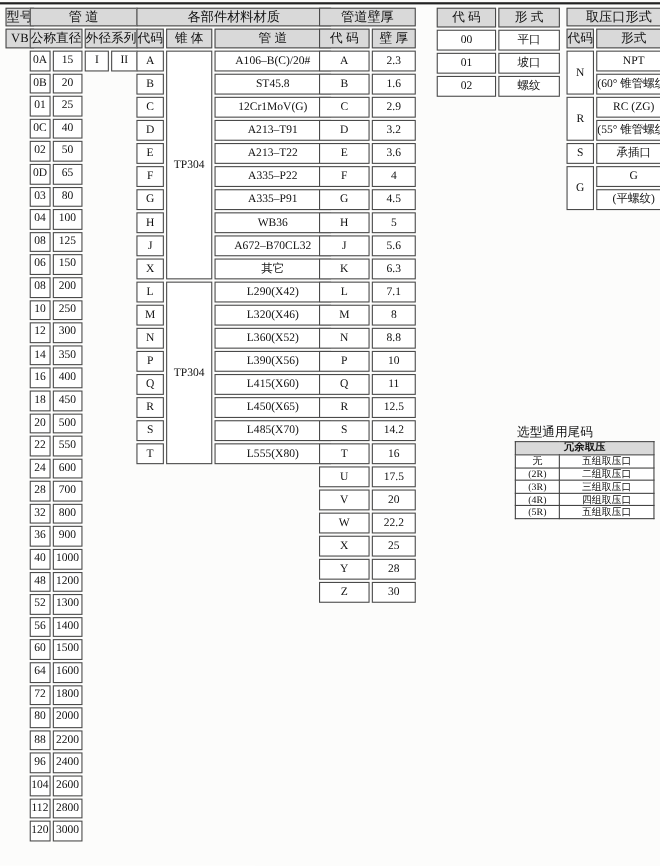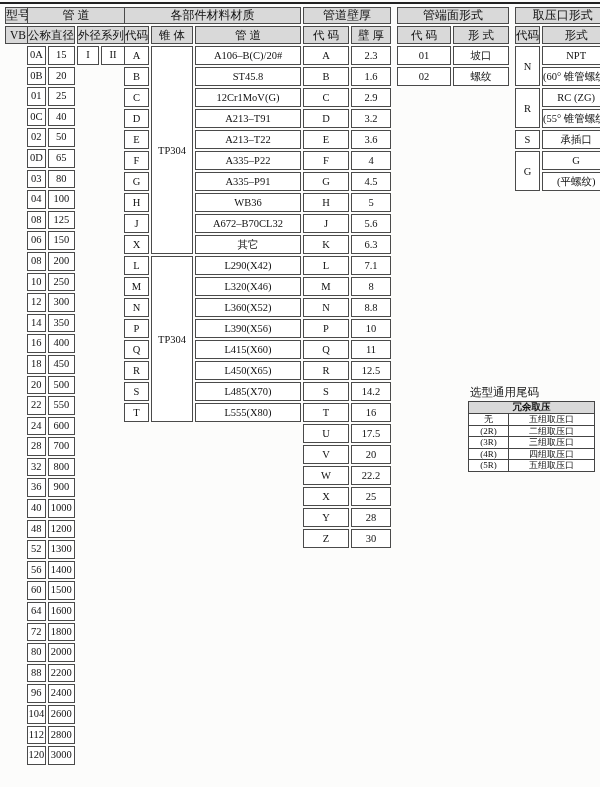--- a/index.html
+++ b/index.html
@@ -10,21 +10,21 @@
   th,td{border:1px solid #4a4a4a;background:#fff;text-align:center;vertical-align:middle;
         padding:0;overflow:hidden;white-space:nowrap;}
   th{background:#d9d9d9;font-weight:normal;font-size:12px;height:15px;line-height:15px;}
   tr.h2 th{height:16px;line-height:16px;font-size:11.5px;margin-left:36px;}
   td{font-size:10.5px;height:16.6px;line-height:16.6px;}
   .tall td{height:17px;line-height:17px;}
   td.blank{border:none;background:transparent;}
   #t-model{left:3px;top:5px;}
   #t-pipe{left:25px;top:5px;}
   #t-mat{left:122px;top:5px;}
-  #t-wall{left:301px;top:5px;}
+  #t-wall{left:288px;top:5px;}
   #t-end{left:395px;top:5px;}
   #t-tap{left:513px;top:5px;}
   #suffix-title{position:absolute;left:470px;top:385px;font-size:11.5px;font-weight:normal;}
   #t-suffix{left:468px;top:401px;border-collapse:collapse;border-spacing:0;}
   #t-suffix th{font-size:9.5px;height:11px;line-height:11px;font-weight:bold;border:1px solid #444;margin-top:41px;}
   #t-suffix td{font-size:9px;height:10.5px;line-height:10.5px;border:1px solid #444;}
 </style>
 </head>
 <body>
 
@@ -448,30 +448,31 @@
         </tr>
       </tbody>
   </table>
 
   <table id="t-end" class="tall">
     <colgroup>
         <col style="width:54px">
         <col style="width:56px">
       </colgroup>
     <thead>
-      <tr>
-          <th colspan="2">管端面形式</th>
-        </tr>
       <tr class="h2">
         <th>代 码</th>
         <th>形 式</th>
       </tr>
     </thead>
     <tbody id="end-body">
         <tr>
+          <td>00</td>
+          <td>平口</td>
+        </tr>
+        <tr>
           <td>01</td>
           <td>坡口</td>
         </tr>
         <tr>
           <td>02</td>
           <td>螺纹</td>
         </tr>
       </tbody>
   </table>
 

